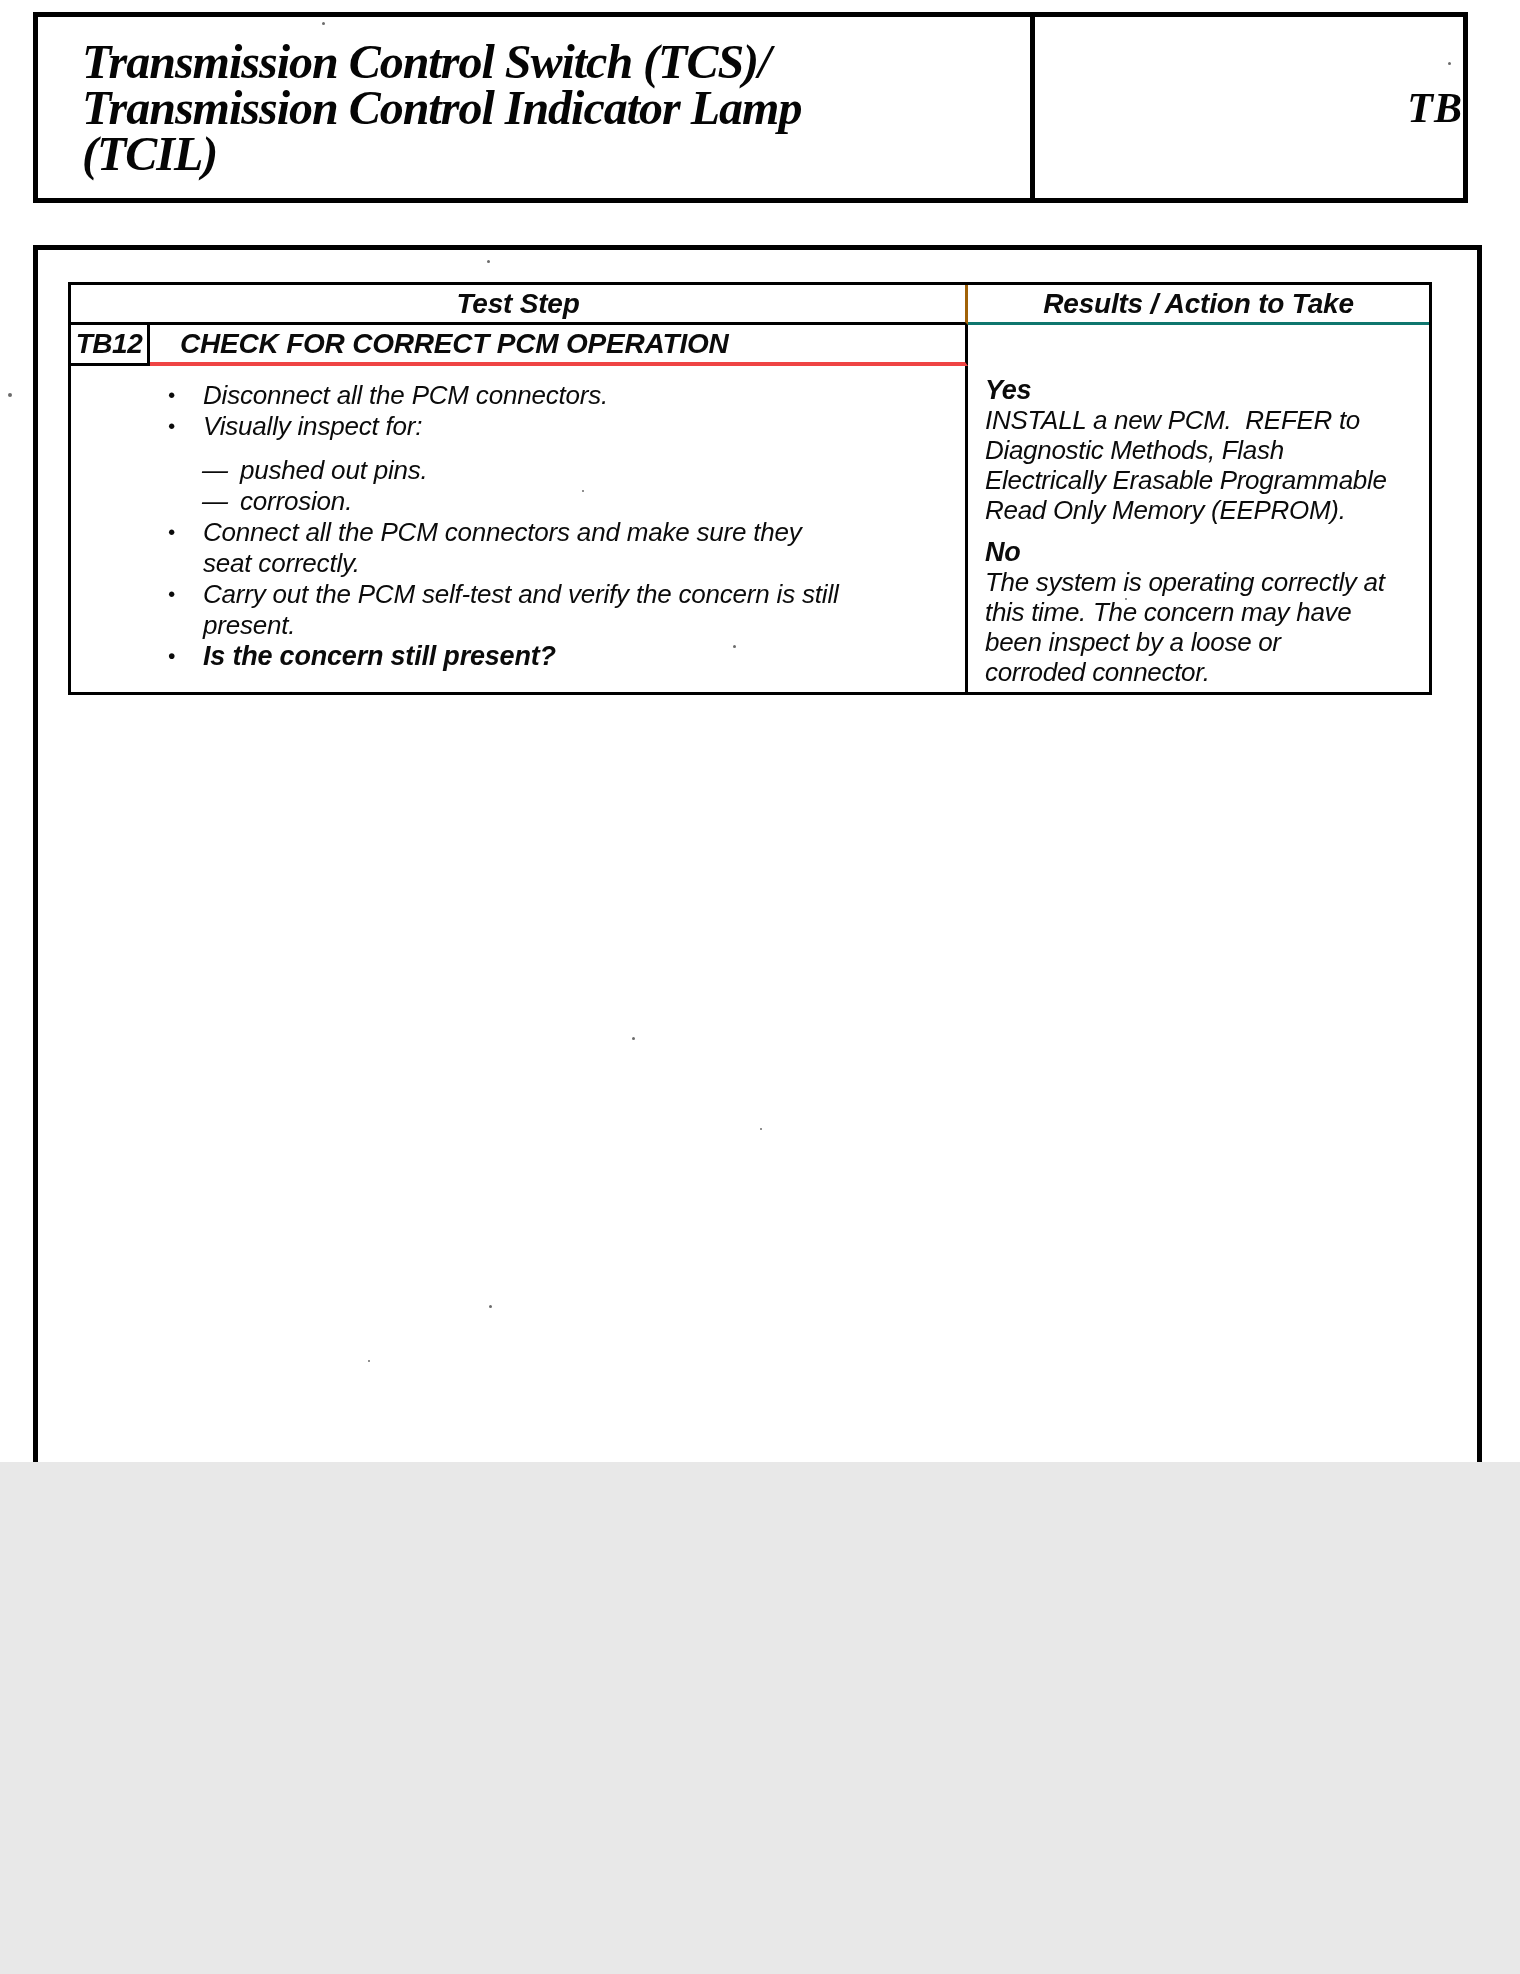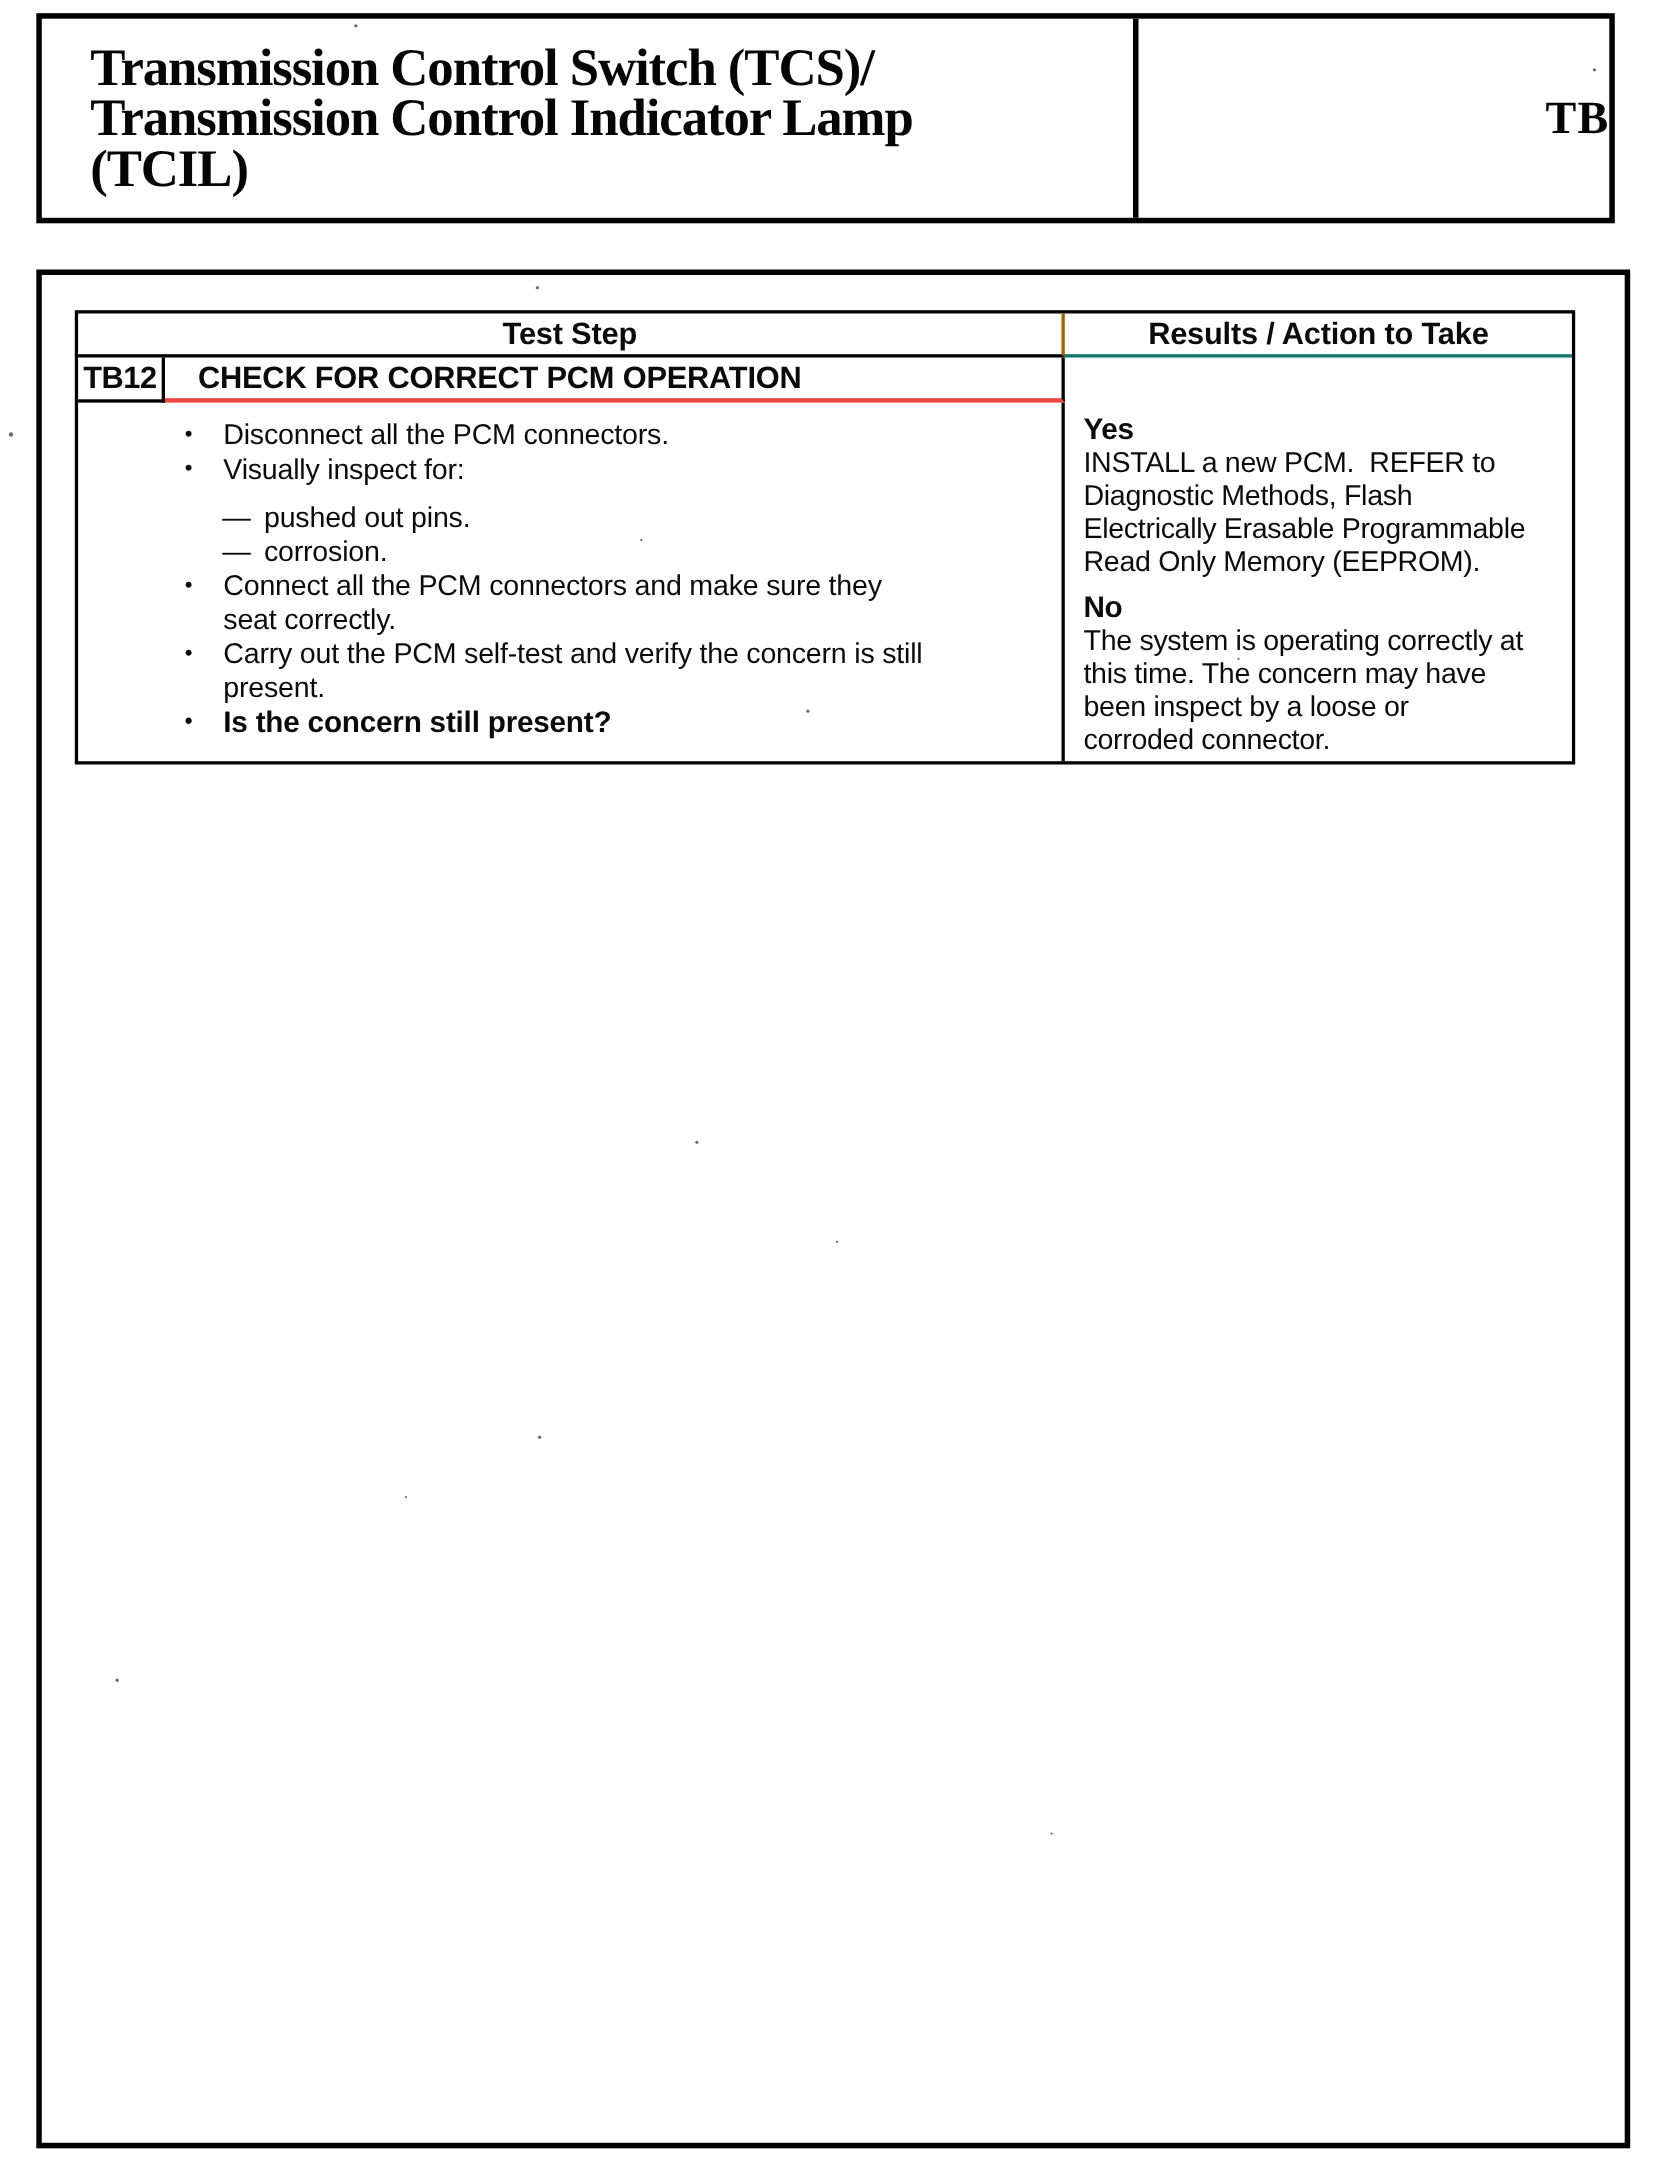--- a/index.html
+++ b/index.html
@@ -1,25 +1,26 @@
 <!DOCTYPE html>
 <html><head>
 <meta charset="utf-8">
 <style>
   * { box-sizing: border-box; margin: 0; padding: 0; }
   html, body { background: #e8e8e8; }
   .page {
     position: relative;
     width: 1520px;
-    height: 1974px;
+    height: 1462px;
     background: #ffffff;
     font-family: "Liberation Sans", sans-serif;
     color: #0b0b0b;
     overflow: hidden;
     margin: 0 auto;
+    font-style: italic;
   }
 
   
   .header-box {
     position: absolute;
     left: 33px; top: 12px;
     width: 1435px; height: 191px;
     border: 5px solid #000;
     display: flex;
     background: #fff;

